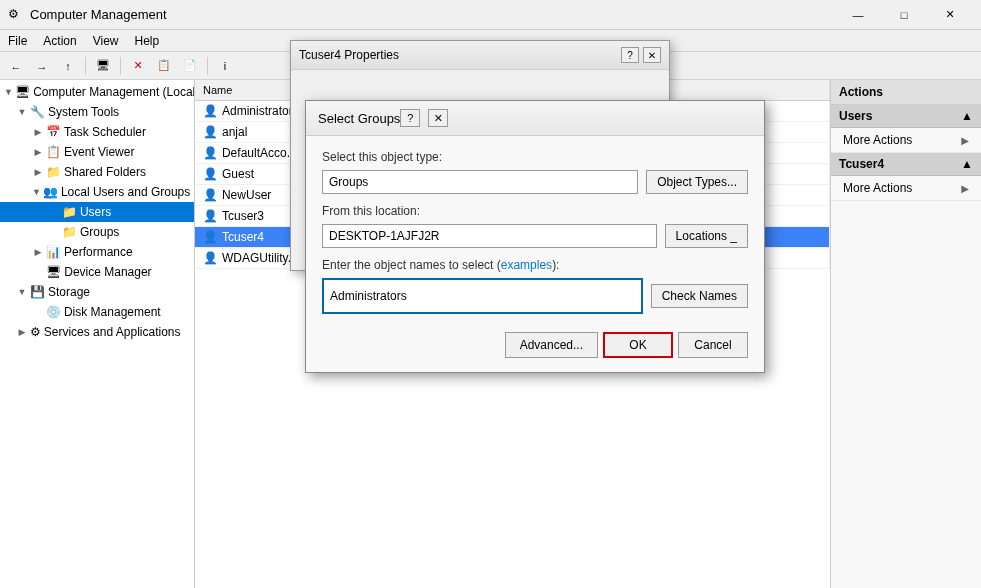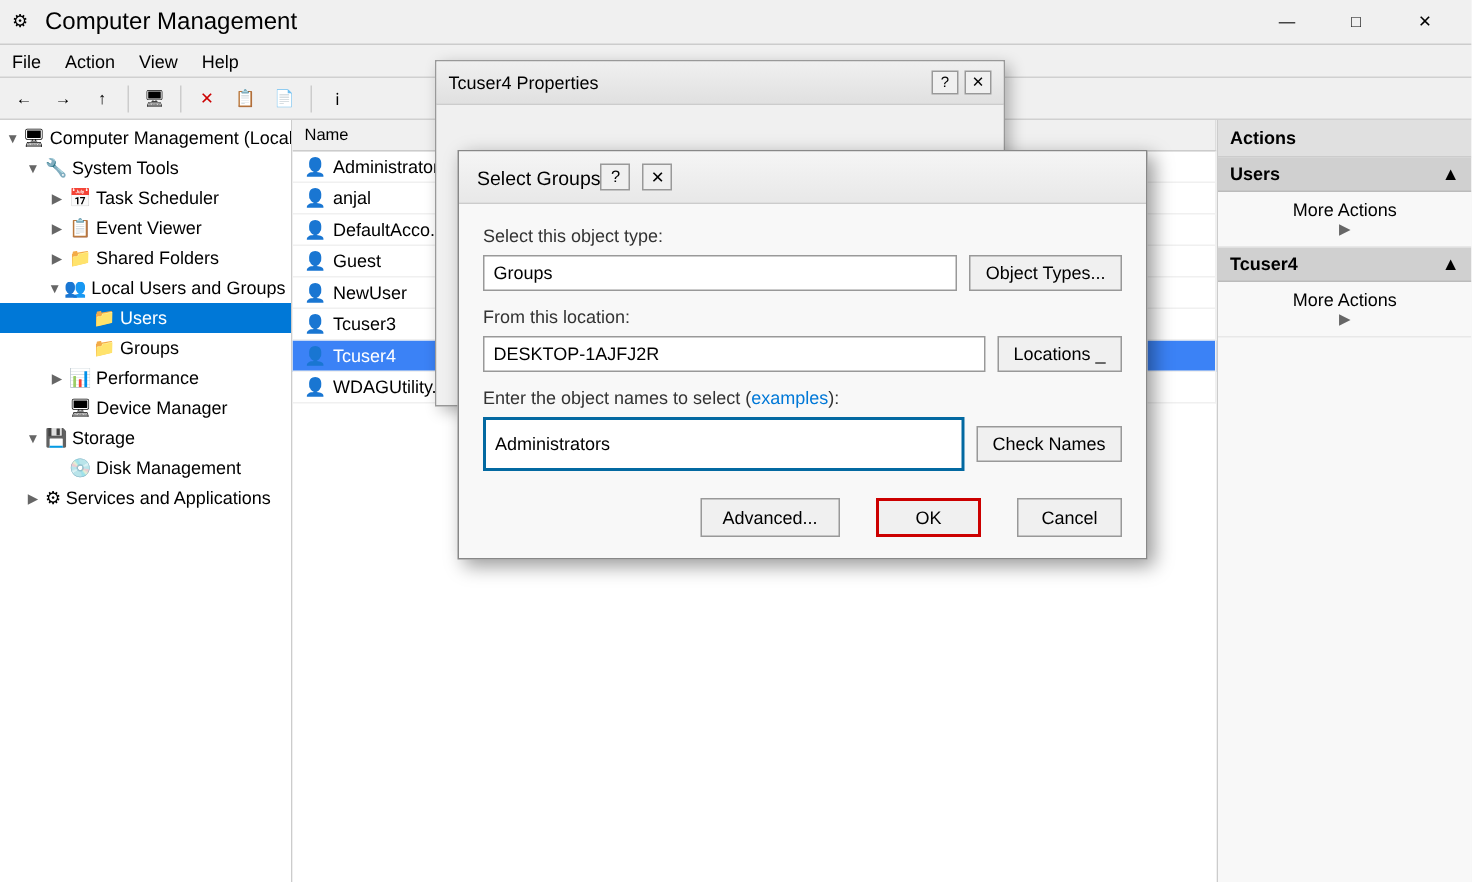--- a/index.html
+++ b/index.html
@@ -9,21 +9,21 @@
     .title-bar {
       background: #f0f0f0;
       height: 30px;
       display: flex;
       align-items: center;
       padding: 0 8px;
       border-bottom: 1px solid #ccc;
       user-select: none;
     }
     .title-bar-icon { width: 16px; height: 16px; margin-right: 6px; }
-    .title-bar-title { flex: 1; font-size: 16px; color: #000; }
+    .title-bar-title { flex: 1; font-size: 13px; color: #000; }
     .title-bar-controls { display: flex; gap: 0; }
     .title-bar-btn {
       width: 46px; height: 30px;
       border: none; background: transparent;
       font-size: 11px; cursor: pointer; display: flex; align-items: center; justify-content: center;
     }
 
     
     .menu-bar {
       background: #f0f0f0;
@@ -114,21 +114,21 @@
       border-right: 1px solid #f0f0f0;
       padding: 3px 8px;
       font-size: 12px;
       white-space: nowrap;
     }
     .users-table tr.selected td { background: #3b82f6; color: #fff; }
     .user-icon { margin-right: 4px; }
 
     
     .actions-panel {
-      width: 170px;
+      width: 151px;
       background: #f8f8f8;
       border-left: 1px solid #ccc;
       overflow-y: auto;
     }
     .actions-header {
       background: #e0e0e0;
       padding: 5px 8px;
       font-weight: bold;
       font-size: 12px;
       border-bottom: 1px solid #ccc;
@@ -144,21 +144,20 @@
       justify-content: space-between;
     }
     .actions-item {
       display: flex;
       align-items: center;
       justify-content: space-between;
       padding: 5px 12px;
       cursor: pointer;
       border-bottom: 1px solid #e8e8e8;
       font-size: 12px;
-      flex-direction: column;
     }
     .actions-arrow { font-size: 10px; color: #666; }
 
     
     .dialog-props {
       position: absolute;
       top: 40px;
       left: 290px;
       width: 380px;
       background: #f0f0f0;
@@ -235,21 +234,21 @@
       padding: 0 10px;
       background: #f0f0f0;
       border: 1px solid #999;
       cursor: pointer;
       font-size: 12px;
       white-space: nowrap;
     }
     .sg-footer {
       display: flex;
       justify-content: flex-end;
-      gap: 24px;
+      gap: 5px;
       margin-top: 8px;
       padding-top: 8px;
     }
     .sg-footer-btn {
       height: 26px;
       min-width: 70px;
       padding: 0 14px;
       background: #f0f0f0;
       border: 1px solid #999;
       cursor: pointer;

